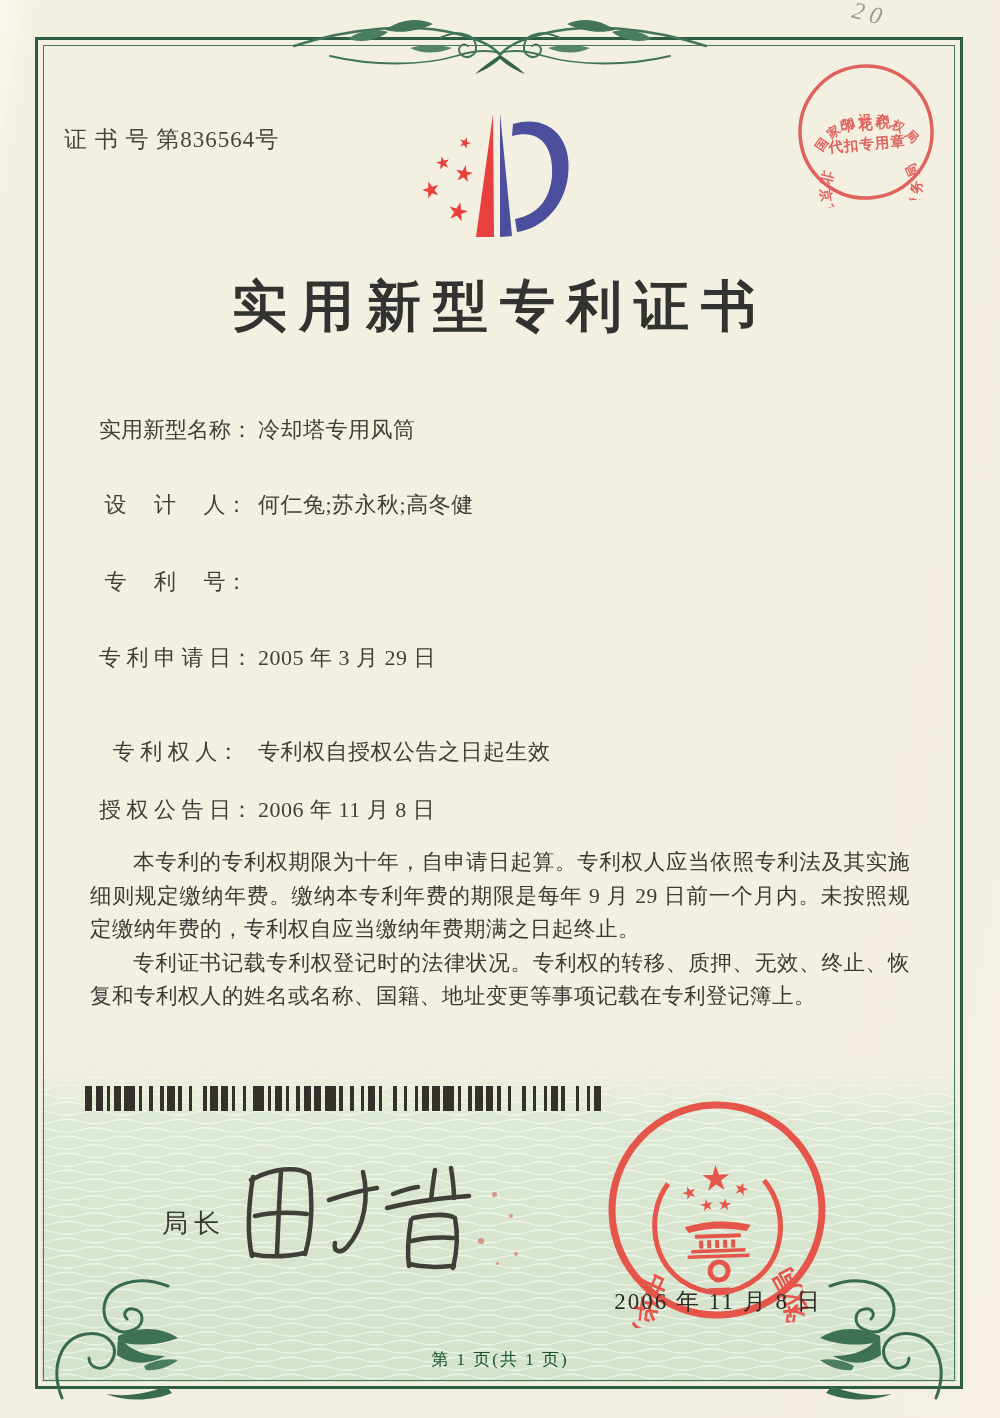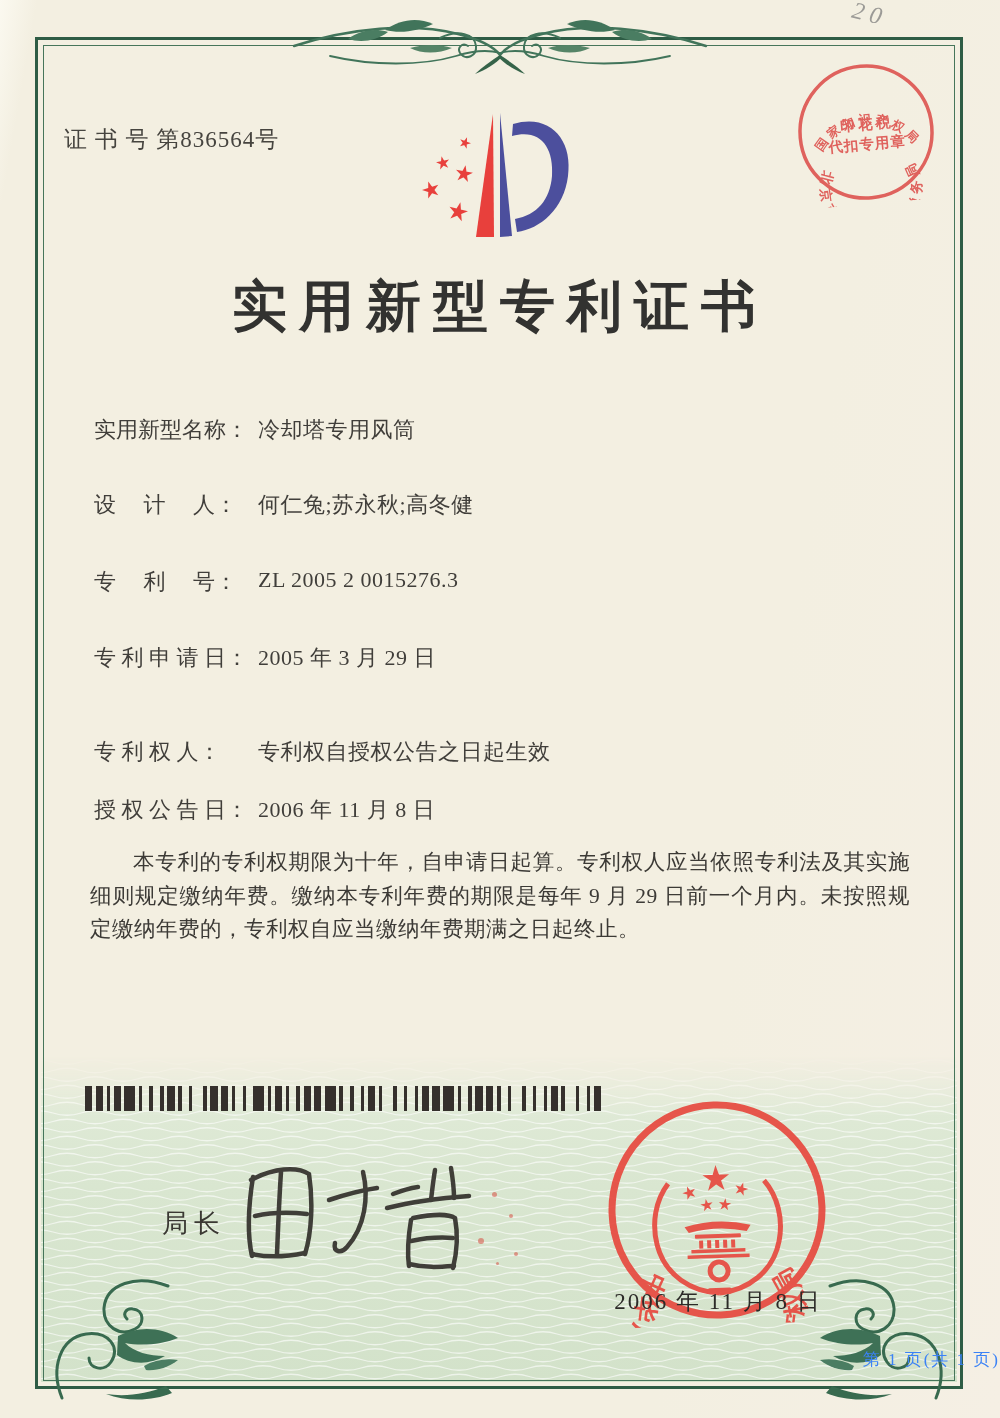--- a/index.html
+++ b/index.html
@@ -23,36 +23,36 @@
   .band svg{position:absolute;left:0;top:0;}
   
   .cert-no{left:64px;top:124px;font-size:23px;letter-spacing:1px;color:#46443f;z-index:3;}
   .logo{left:400px;top:100px;z-index:3;}
   .tax-stamp{left:794px;top:60px;width:144px;height:144px;z-index:3;opacity:.88;transform:rotate(-5deg);}
   .pencil-note{left:852px;top:0px;font-size:24px;color:#9b9a96;transform:rotate(14deg);z-index:3;font-style:italic;}
   .page-title{left:0;top:270px;width:1000px;text-align:center;font-size:55px;font-weight:bold;
     letter-spacing:12px;color:#323230;z-index:3;}
   
   .field-row{left:94px;width:820px;display:flex;font-size:22px;z-index:3;color:#403e3a;}
-  .field-row .lab{width:164px;flex:none;}
+  .field-row .lab{width:164px;flex:none;text-align:center;}
   .field-row .val{letter-spacing:.5px;text-align:right;}
   
   .body-text{left:90px;top:846px;width:820px;z-index:3;}
   .body-text p{margin:0;font-size:21.5px;line-height:33.5px;text-indent:2em;text-align:justify;
     letter-spacing:.5px;color:#3c3a36;}
   
   .barcode{left:85px;top:1086px;width:516px;height:25px;display:flex;z-index:3;}
   .barcode div{height:100%;}
   .director-label{left:162px;top:1206px;font-size:26px;letter-spacing:6px;color:#3a3833;z-index:3;}
   .signature{left:225px;top:1142px;z-index:3;}
   .seal{left:602px;top:1095px;z-index:3;opacity:.92;transform:rotate(-2deg);}
   .seal-date{left:598px;top:1286px;width:240px;text-align:center;font-size:23px;letter-spacing:2px;
     color:#2c2b28;z-index:4;}
-  .page-footer{left:0;top:1348px;width:1000px;text-align:right;font-size:17px;letter-spacing:2px;
-    color:#3b82f6;z-index:4;}
+  .page-footer{left:0;top:1348px;width:1000px;text-align:center;font-size:17px;letter-spacing:2px;
+    color:#14532d;z-index:4;}
   .speck{position:absolute;border-radius:50%;background:rgba(214,62,50,.5);z-index:3;}
   .ornament{z-index:3;}
 </style>
 </head>
 <body>
 
 <div class="abs band">
   <svg id="wave-svg" width="916" height="330" viewBox="0 0 916 330">
       <path d="M-16 6.0 q14 -4.5 28 0 t 28 0 t 28 0 t 28 0 t 28 0 t 28 0 t 28 0 t 28 0 t 28 0 t 28 0 t 28 0 t 28 0 t 28 0 t 28 0 t 28 0 t 28 0 t 28 0 t 28 0 t 28 0 t 28 0 t 28 0 t 28 0 t 28 0 t 28 0 t 28 0 t 28 0 t 28 0 t 28 0 t 28 0 t 28 0 t 28 0 t 28 0 t 28 0 t 28 0 t 28 0 t 28 0 t 28 0" fill="none" stroke="rgba(255,255,255,0.6)" stroke-width="1.3"></path>
       <path d="M-44 14.5 q14 -4.5 28 0 t 28 0 t 28 0 t 28 0 t 28 0 t 28 0 t 28 0 t 28 0 t 28 0 t 28 0 t 28 0 t 28 0 t 28 0 t 28 0 t 28 0 t 28 0 t 28 0 t 28 0 t 28 0 t 28 0 t 28 0 t 28 0 t 28 0 t 28 0 t 28 0 t 28 0 t 28 0 t 28 0 t 28 0 t 28 0 t 28 0 t 28 0 t 28 0 t 28 0 t 28 0 t 28 0 t 28 0" fill="none" stroke="rgba(255,255,255,0.6)" stroke-width="1.3"></path>
@@ -168,37 +168,37 @@
 <div class="abs field-row" style="top:415px">
   <span class="lab">实用新型名称：</span>
   <span class="val">冷却塔专用风筒</span>
 </div>
 <div class="abs field-row" style="top:490px">
   <span class="lab">设　 计　 人：</span>
   <span class="val">何仁兔;苏永秋;高冬健</span>
 </div>
 <div class="abs field-row" style="top:567px">
   <span class="lab">专　 利　 号：</span>
-  <span class="val">ZL 2005 2 0015276.3</span>
 </div>
 <div class="abs field-row" style="top:643px">
   <span class="lab">专 利 申 请 日：</span>
   <span class="val">2005 年 3 月 29 日</span>
 </div>
 <div class="abs field-row" style="top:737px">
   <span class="lab">专 利 权 人：</span>
   <span class="val">专利权自授权公告之日起生效</span>
 </div>
 <div class="abs field-row" style="top:795px">
   <span class="lab">授 权 公 告 日：</span>
   <span class="val">2006 年 11 月 8 日</span>
 </div>
 
 <div class="abs body-text">
   <p>本专利的专利权期限为十年，自申请日起算。专利权人应当依照专利法及其实施细则规定缴纳年费。缴纳本专利年费的期限是每年 9 月 29 日前一个月内。未按照规定缴纳年费的，专利权自应当缴纳年费期满之日起终止。</p>
+  <p>专利证书记载专利权登记时的法律状况。专利权的转移、质押、无效、终止、恢复和专利权人的姓名或名称、国籍、地址变更等事项记载在专利登记簿上。</p>
 </div>
 
 <div class="abs barcode" id="barcode">
     <div style="flex-grow: 2; background: rgb(53, 48, 44);"></div>
     <div style="flex-grow: 1; background: transparent;"></div>
     <div style="flex-grow: 2; background: rgb(53, 48, 44);"></div>
     <div style="flex-grow: 1; background: transparent;"></div>
     <div style="flex-grow: 1; background: rgb(53, 48, 44);"></div>
     <div style="flex-grow: 1; background: transparent;"></div>
     <div style="flex-grow: 2; background: rgb(53, 48, 44);"></div>

